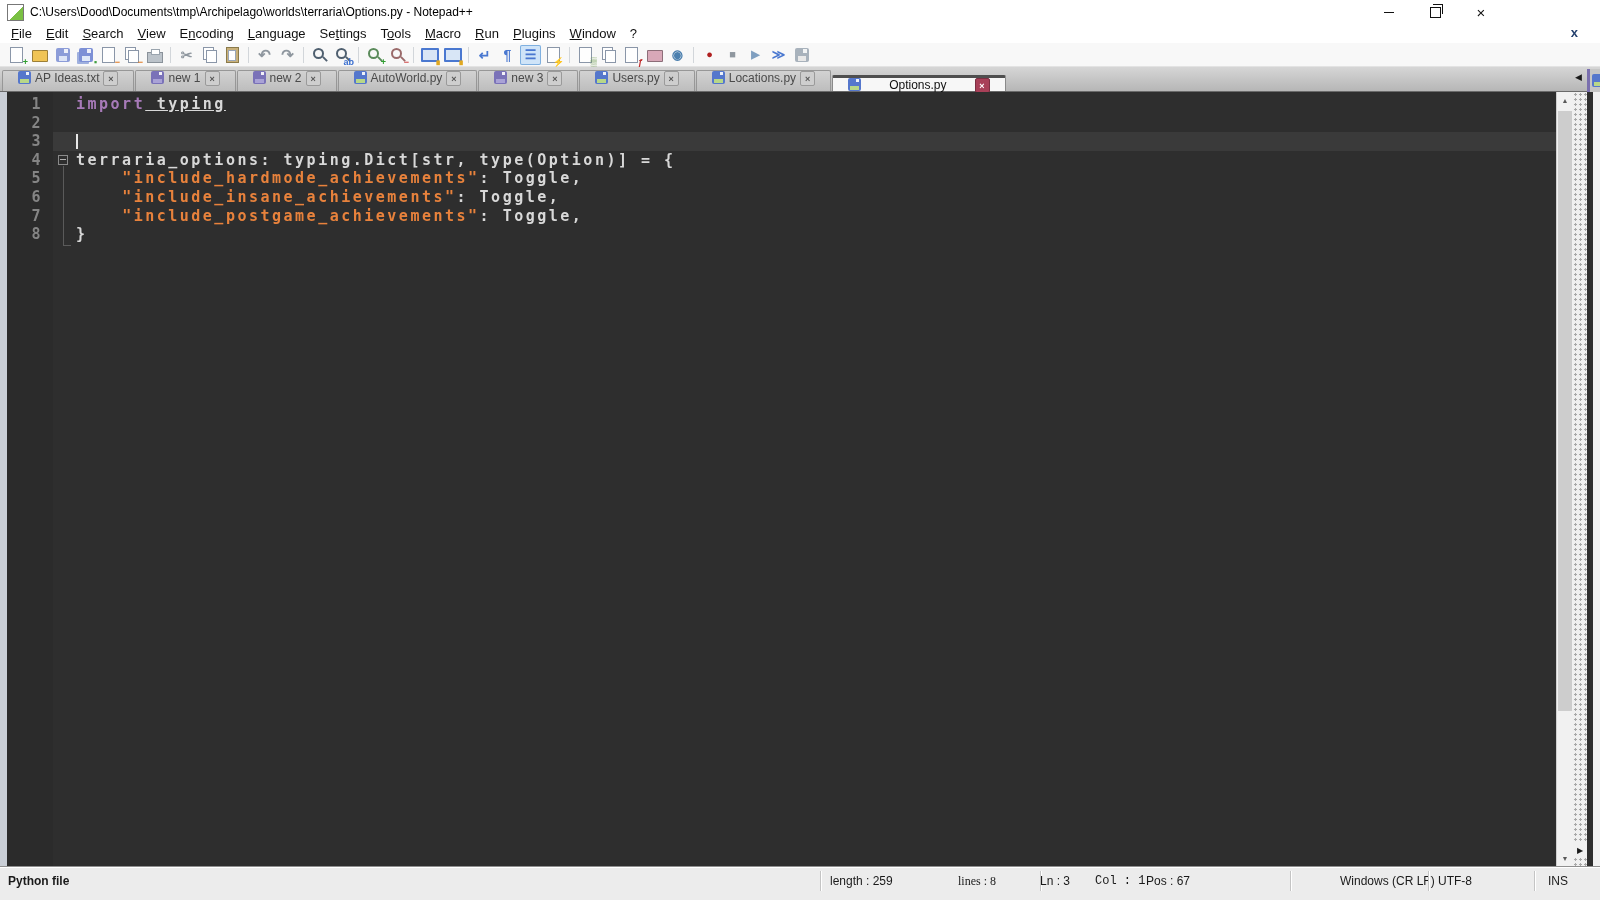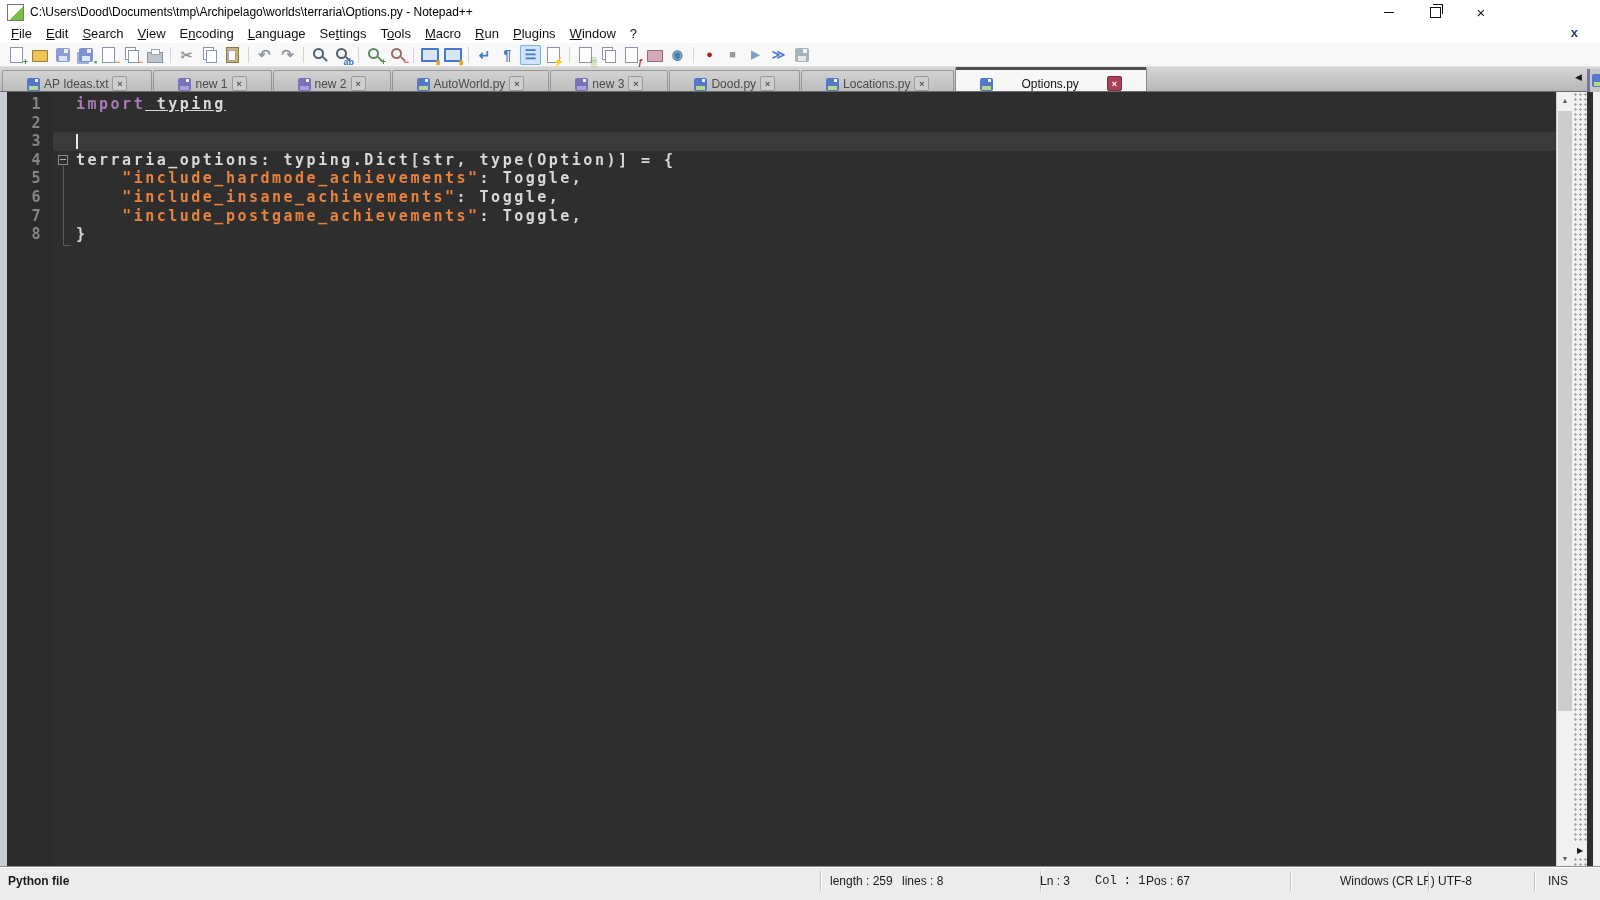--- a/index.html
+++ b/index.html
@@ -50,24 +50,24 @@
   .ifolder{width:14px;height:10px;border:1px solid rgba(0,0,0,.35);border-radius:1px;display:block;margin-top:3px;}
   .iclip{position:relative;width:11px;height:14px;border:1px solid #8a7a4a;display:block;}
   .iclip .cpage{position:absolute;left:1px;top:2px;width:6px;height:9px;background:#fff;border:1px solid #99a6b8;}
   .iprint{position:relative;width:14px;height:9px;background:#bcc3ca;border:1px solid #8a929a;display:block;margin-top:5px;}
   .iprint .pstrip{position:absolute;top:-4px;left:3px;width:7px;height:4px;background:#fff;border:1px solid #9aa4ae;}
 
   
   .tabbar{position:absolute;left:0;top:67px;width:1600px;height:25px;
           background:linear-gradient(#d6d6d6,#b6b6b6);border-bottom:1px solid #6a6a6a;
           box-sizing:border-box;display:flex;align-items:flex-end;padding-left:2px;}
-  .tab{height:20px;display:flex;align-items:flex-end;gap:4px;padding:0 24px;
+  .tab{height:20px;display:flex;align-items:flex-start;gap:4px;padding:0 15px;
        background:linear-gradient(#d2d2d2,#bdbdbd);border:1px solid #979797;border-bottom:none;
        margin-right:1px;font-size:12px;color:#4a4a4a;border-radius:2px 2px 0 0;white-space:nowrap;flex:none;}
-  .tab.active{height:24px;background:#f7f7f7;color:#111;border-color:#8a8a8a;
+  .tab.active{height:16px;background:#f7f7f7;color:#111;border-color:#8a8a8a;
               border-top:3px solid #4f4f4f;box-sizing:border-box;gap:28px;}
   .tdisk{width:13px;height:13px;border-radius:2px;position:relative;flex:none;}
   .tdisk .ts{position:absolute;top:1px;right:2px;width:3px;height:3px;background:#fff;opacity:.9;}
   .tdisk .tl{position:absolute;bottom:1px;left:2px;right:2px;height:4px;}
   .tclose{width:13px;height:13px;display:flex;align-items:center;justify-content:center;
           font-size:9px;font-weight:bold;background:#cecece;border:1px solid #9a9a9a;color:#555;border-radius:2px;flex:none;}
   .tab.active .tclose{background:#a84058;border-color:#7c2f42;color:#fff;}
   .tab-scroll-left{position:absolute;left:1575px;top:5px;font-size:9px;color:#1a1a1a;}
   .pane2-tab{position:absolute;right:0;top:2px;width:13px;height:23px;background:#c6c6c6;
              border-left:3px solid #7a6fae;box-sizing:border-box;}
@@ -339,21 +339,21 @@
             <span class="tl" style="background: rgb(169, 162, 214);"></span>
           </span>
           <span>new 3</span>
           <span class="tclose">×</span>
         </div>
         <div class="tab">
           <span class="tdisk" style="background: rgb(85, 119, 204);">
             <span class="ts"></span>
             <span class="tl" style="background: rgb(184, 215, 136);"></span>
           </span>
-          <span>Dood.py</span>
+          <span>Users.py</span>
           <span class="tclose">×</span>
         </div>
         <div class="tab">
           <span class="tdisk" style="background: rgb(85, 119, 204);">
             <span class="ts"></span>
             <span class="tl" style="background: rgb(184, 215, 136);"></span>
           </span>
           <span>Locations.py</span>
           <span class="tclose">×</span>
         </div>
@@ -433,21 +433,21 @@
     <div class="splitter"></div>
     <div class="tab-scroll-right">▶</div>
     <div class="pane2-editor"></div>
     <div class="pane2-scroll"></div>
   </div>
 
   <div class="statusbar">
     <span class="sb-field" style="left:8px;font-weight:bold;">Python file</span>
     <span class="sb-sep" style="left:820px;"></span>
     <span class="sb-field" style="left:830px;">length : 259</span>
-    <span class="sb-field" style="left:902px;">lines : 8</span>
+    <span class="sb-field" style="left:958px;font-family:Liberation Serif, serif;">lines : 8</span>
     <span class="sb-sep" style="left:1040px;"></span>
     <span class="sb-field" style="left:992px;margin-left:48px;">Ln : 3</span>
     <span class="sb-field" style="left:1095px;font-family:Liberation Mono, monospace;">Col : 1</span>
     <span class="sb-field" style="left:1146px;">Pos : 67</span>
     <span class="sb-sep" style="left:1290px;"></span>
     <span class="sb-field" style="left:1340px;">Windows (CR LF)</span>
     <span class="sb-sep" style="left:1428px;"></span>
     <span class="sb-field" style="left:1438px;">UTF-8</span>
     <span class="sb-sep" style="left:1534px;"></span>
     <span class="sb-field" style="left:1548px;">INS</span>

